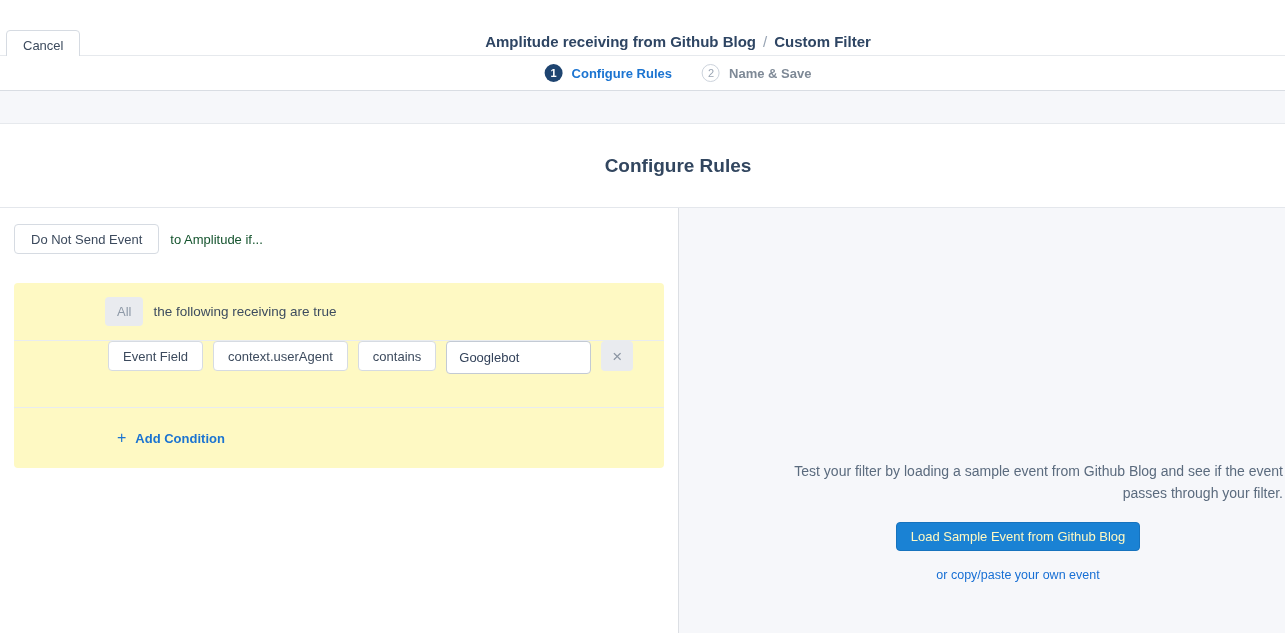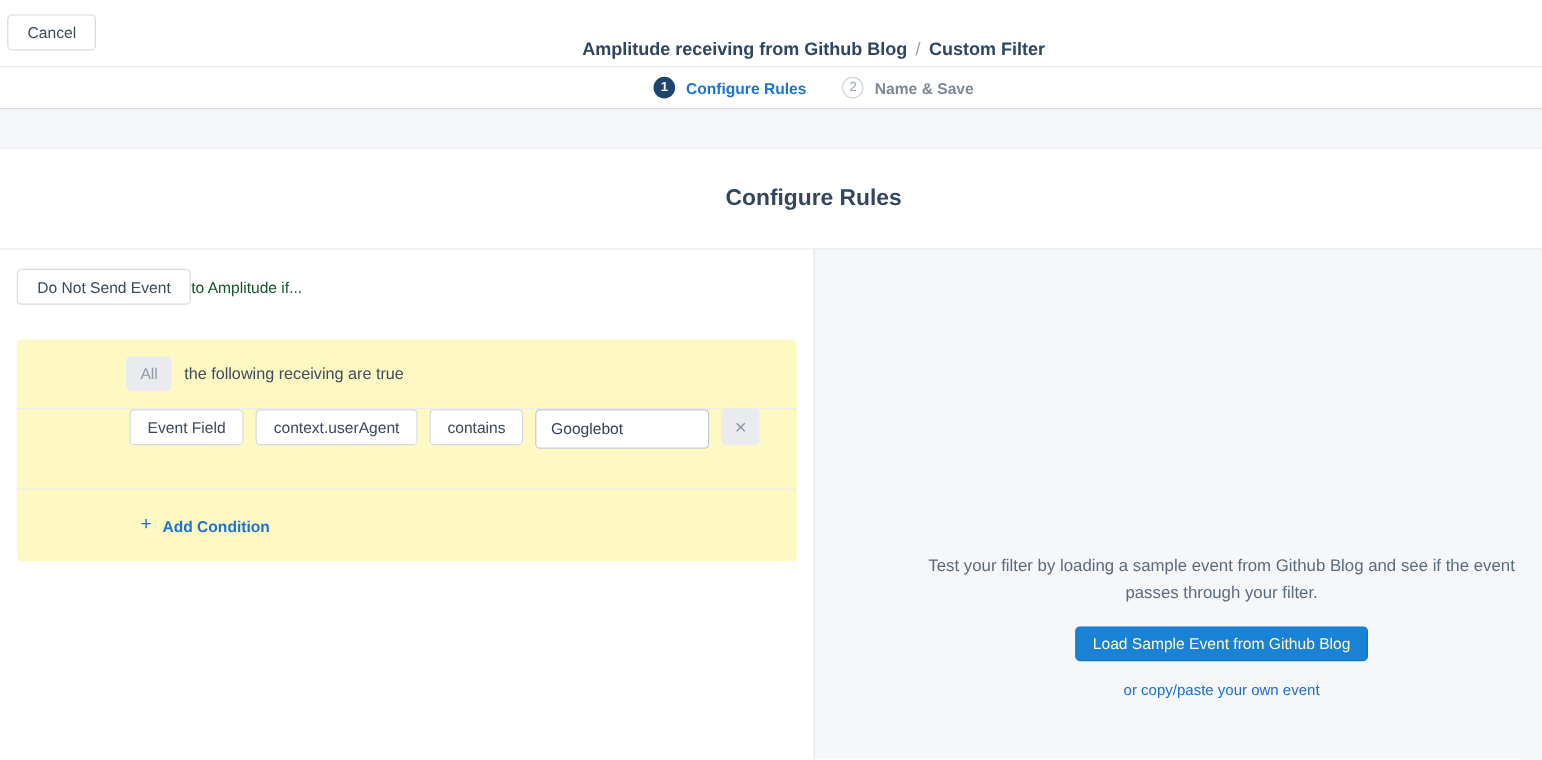--- a/index.html
+++ b/index.html
@@ -1,21 +1,21 @@
 <!DOCTYPE html>
 <html><head>
 <meta charset="utf-8">
 <style>
   * { margin:0; padding:0; box-sizing:border-box; }
   html,body { width:1285px; height:633px; background:#fff;
     font-family:"Liberation Sans","DejaVu Sans",sans-serif; overflow:hidden; }
 
   
   .topbar { position:relative; height:56px; background:#fff; border-bottom:1px solid #e6e9ed; }
-  .cancel-btn { position:absolute; left:6px; top:12px; height:30px; padding:0 16px;
+  .cancel-btn { position:absolute; left:6px; top:30px; height:30px; padding:0 16px;
     background:#fff; border:1px solid #d6dbe2; border-radius:4px;
     font-size:13px; color:#3c4a5d; cursor:pointer;
     font-family:"Liberation Sans","DejaVu Sans",sans-serif; }
   .breadcrumb { position:absolute; left:678px; top:50%; transform:translate(-50%,-50%);
     font-size:15px; font-weight:700; color:#2e4563; white-space:nowrap;margin-top:13px; }
   .breadcrumb .sep { color:#97a3b3; font-weight:400; padding:0 7px; }
 
   
   .steps { position:relative; height:35px; background:#fff; border-bottom:1px solid #d9dde3; }
   .steps-inner { position:absolute; left:678px; top:0; height:34px; transform:translateX(-50%);
@@ -35,21 +35,21 @@
   .title-area { position:relative; height:84px; background:#fff; border-bottom:1px solid #e4e7ec; }
   .page-title { position:absolute; left:678px; top:50%; transform:translate(-50%,-50%);
     font-size:19px; font-weight:700; color:#32465f; white-space:nowrap; }
 
   
   .main { display:flex; height:425px; }
   .left-panel { width:679px; background:#fff; border-right:1px solid #dcdfe4; }
   .right-panel { flex:1; background:#f6f7fa; }
 
   
-  .action-row { margin:16px 14px 0 14px; display:flex; align-items:center; }
+  .action-row { margin:16px 14px 0 14px; display:flex; align-items:center; gap:11px; }
   .action-btn { height:30px; padding:0 16px; background:#fff; border:1px solid #d6dbe2;
     border-radius:4px; font-size:13px; color:#3c4a5d; cursor:pointer;
     font-family:"Liberation Sans","DejaVu Sans",sans-serif; }
   .action-suffix { font-size:13px; color:#14532d; }
 
   .group-box { margin:29px 14px 0 14px; background:#fef9c3; border-radius:4px; }
   .group-header { height:58px; display:flex; align-items:center; gap:10px;
     padding-left:91px; border-bottom:1px solid #e9ecf0; }
   .operator-pill { height:29px; padding:0 12px; background:#e9ebef; border-radius:4px;
     font-size:13px; color:#8e99a7; display:flex; align-items:center; border:none; cursor:pointer;
@@ -67,21 +67,21 @@
   .remove-btn { width:32px; height:30px; background:#e9ebef; border:none; border-radius:4px;
     color:#8b95a3; font-size:17px; line-height:1; cursor:pointer; }
 
   .add-row { height:60px; display:flex; align-items:center; padding-left:103px; }
   .add-link { display:flex; align-items:center; gap:9px; color:#1b74d1; font-size:13px;
     font-weight:700; text-decoration:none; cursor:pointer; }
   .add-link .plus { font-size:16px; font-weight:400; line-height:1; }
 
   
   .test-content { margin-top:252px; margin-left:74px; width:530px; text-align:center; }
-  .test-desc { font-size:14px; line-height:22px; color:#5b6b7e; }
+  .test-desc { font-size:14px; line-height:22px; color:#5b6b7e;text-align:right; }
   .load-btn { margin-top:18px; height:29px; padding:0 14px; background:#1a82d4;
     border:1px solid #1673be; border-radius:4px; color:#fef9c3; font-size:13px; cursor:pointer;
     font-family:"Liberation Sans","DejaVu Sans",sans-serif; }
   .paste-link { display:block; margin-top:17px; color:#176fd4; font-size:12.5px;
     text-decoration:none; cursor:pointer; }
 </style>
 </head>
 <body>
 
 <header class="topbar">

